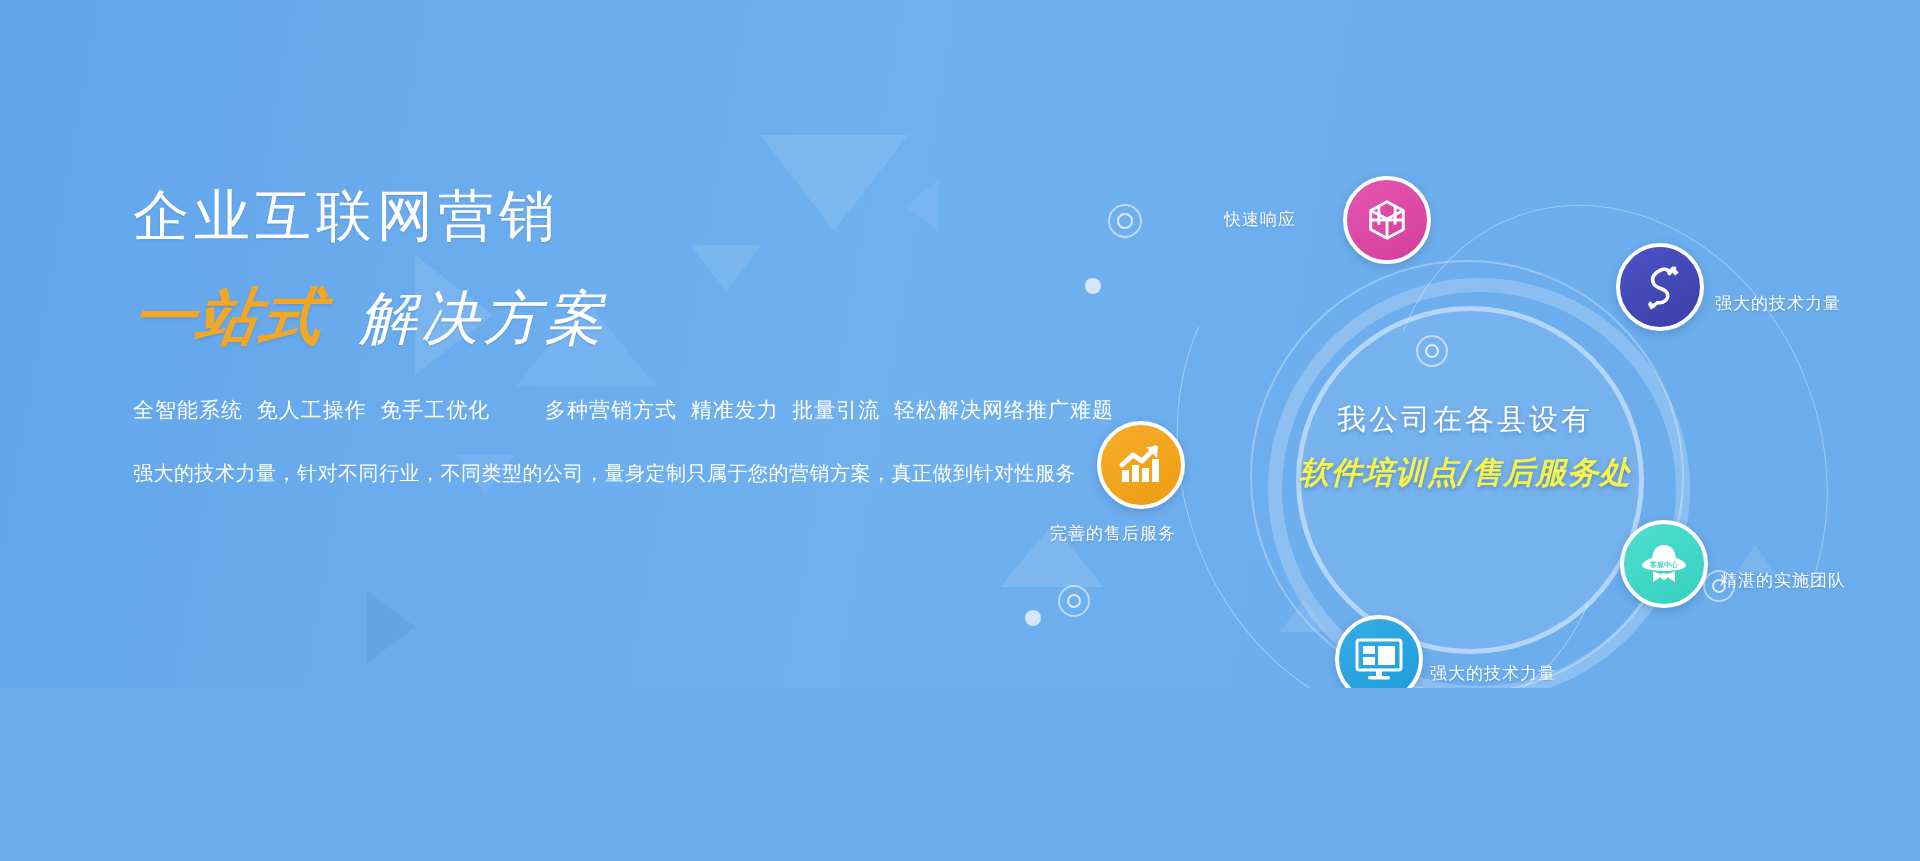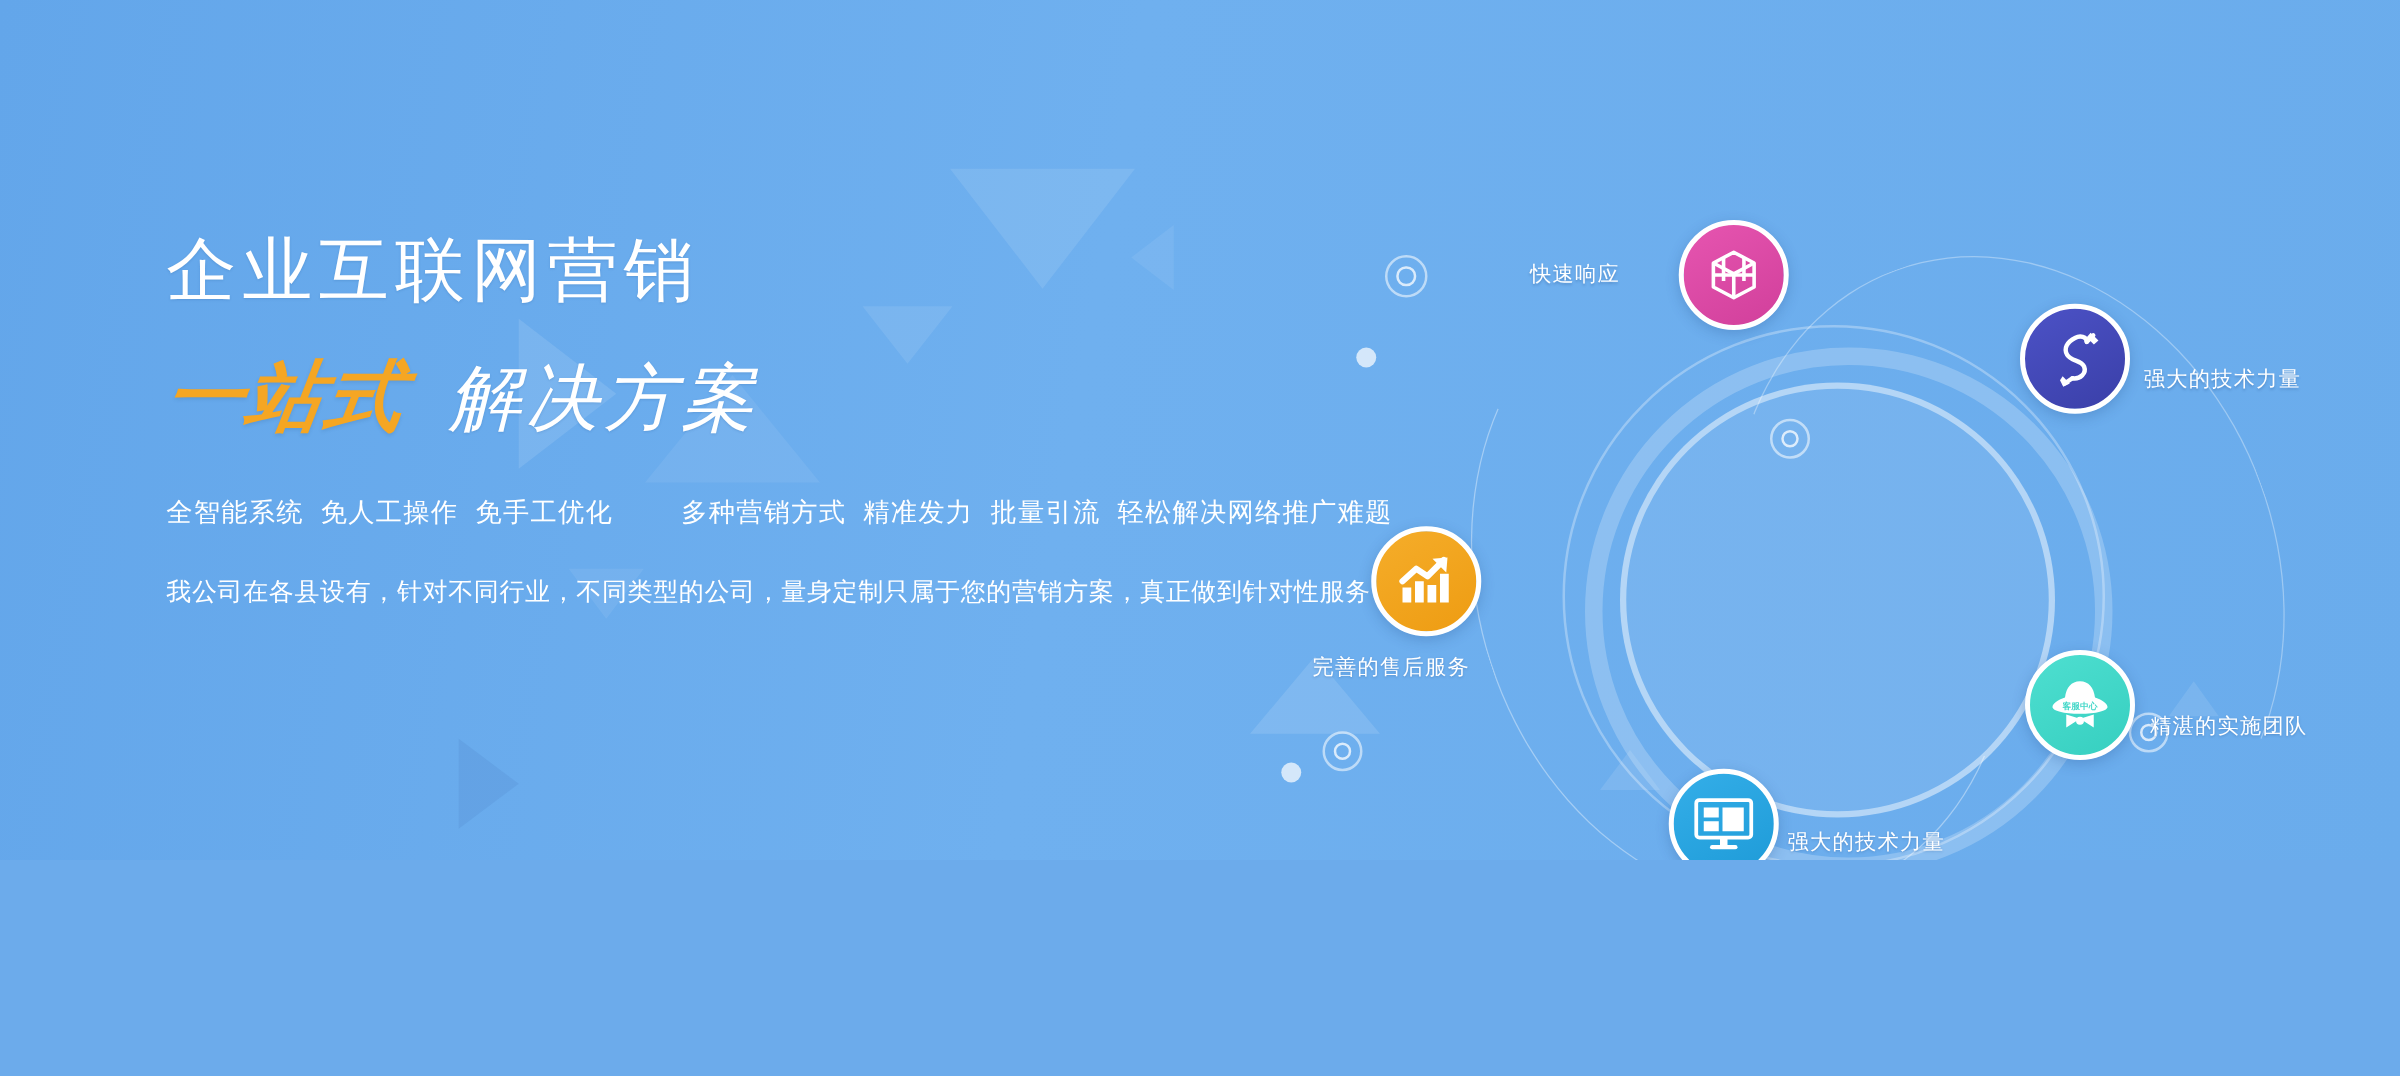--- a/index.html
+++ b/index.html
@@ -148,32 +148,36 @@
 
   <div id="copy">
     <div class="headline1">企业互联网营销</div>
 
     <div class="headline2">
       <span class="hl-orange">一站式</span>
       <span class="hl-white">解决方案</span>
     </div>
 
     <div class="sub1">全智能系统  免人工操作  免手工优化        多种营销方式  精准发力  批量引流  轻松解决网络推广难题</div>
-    <div class="sub2">我公司在各县设有，针对不同行业，不同类型的公司，量身定制只属于您的营销方案，真正做到针对性服务</div>
+    <div class="sub2">强大的技术力量，针对不同行业，不同类型的公司，量身定制只属于您的营销方案，真正做到针对性服务</div>
   </div>
 
   <div id="graphic">
 
     <div class="arc arc-left"></div>
     <div class="arc arc-right"></div>
 
     <div class="ring ring-outer"></div>
     <div class="ring ring-mid"></div>
     <div class="ring ring-inner"></div>
 
+    <div class="center-text">
+      <div class="center-line1">我公司在各县设有</div>
+      <div class="center-line2">软件培训点/售后服务处</div>
+    </div>
 
     <div class="target" style="left:18px;top:94px;width:30px;height:30px;"></div>
     <div class="target" style="left:326px;top:225px;width:28px;height:28px;"></div>
     <div class="target" style="left:-32px;top:475px;width:28px;height:28px;"></div>
     <div class="target" style="left:613px;top:460px;width:28px;height:28px;"></div>
     <div class="dot-sm" style="left:-5px;top:168px;width:16px;height:16px;"></div>
     <div class="dot-sm" style="left:-65px;top:500px;width:16px;height:16px;"></div>
 
     <div class="node">
       <div class="bubble b-pink" style="left:253px;top:66px;">

